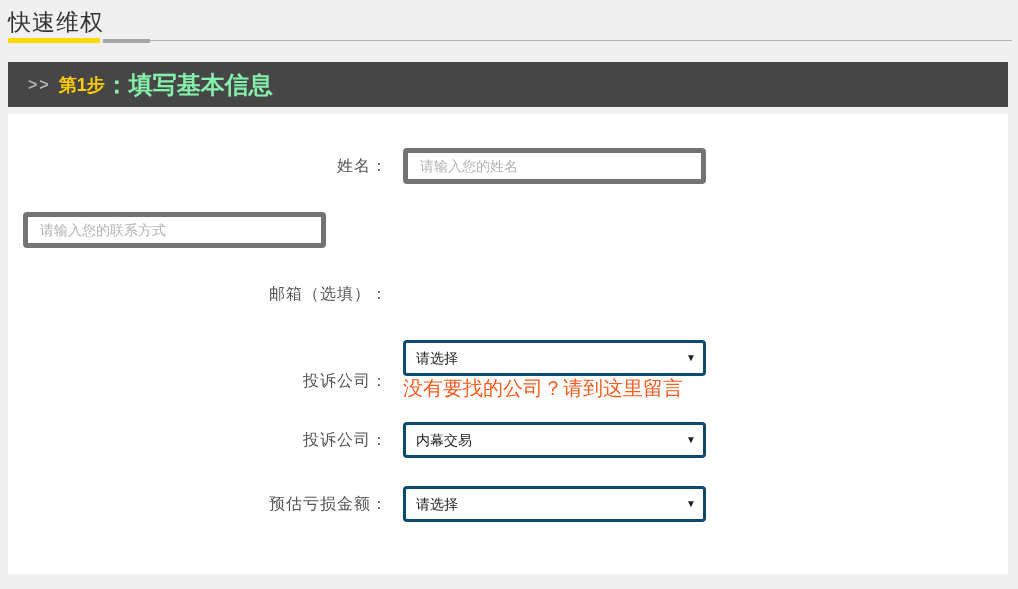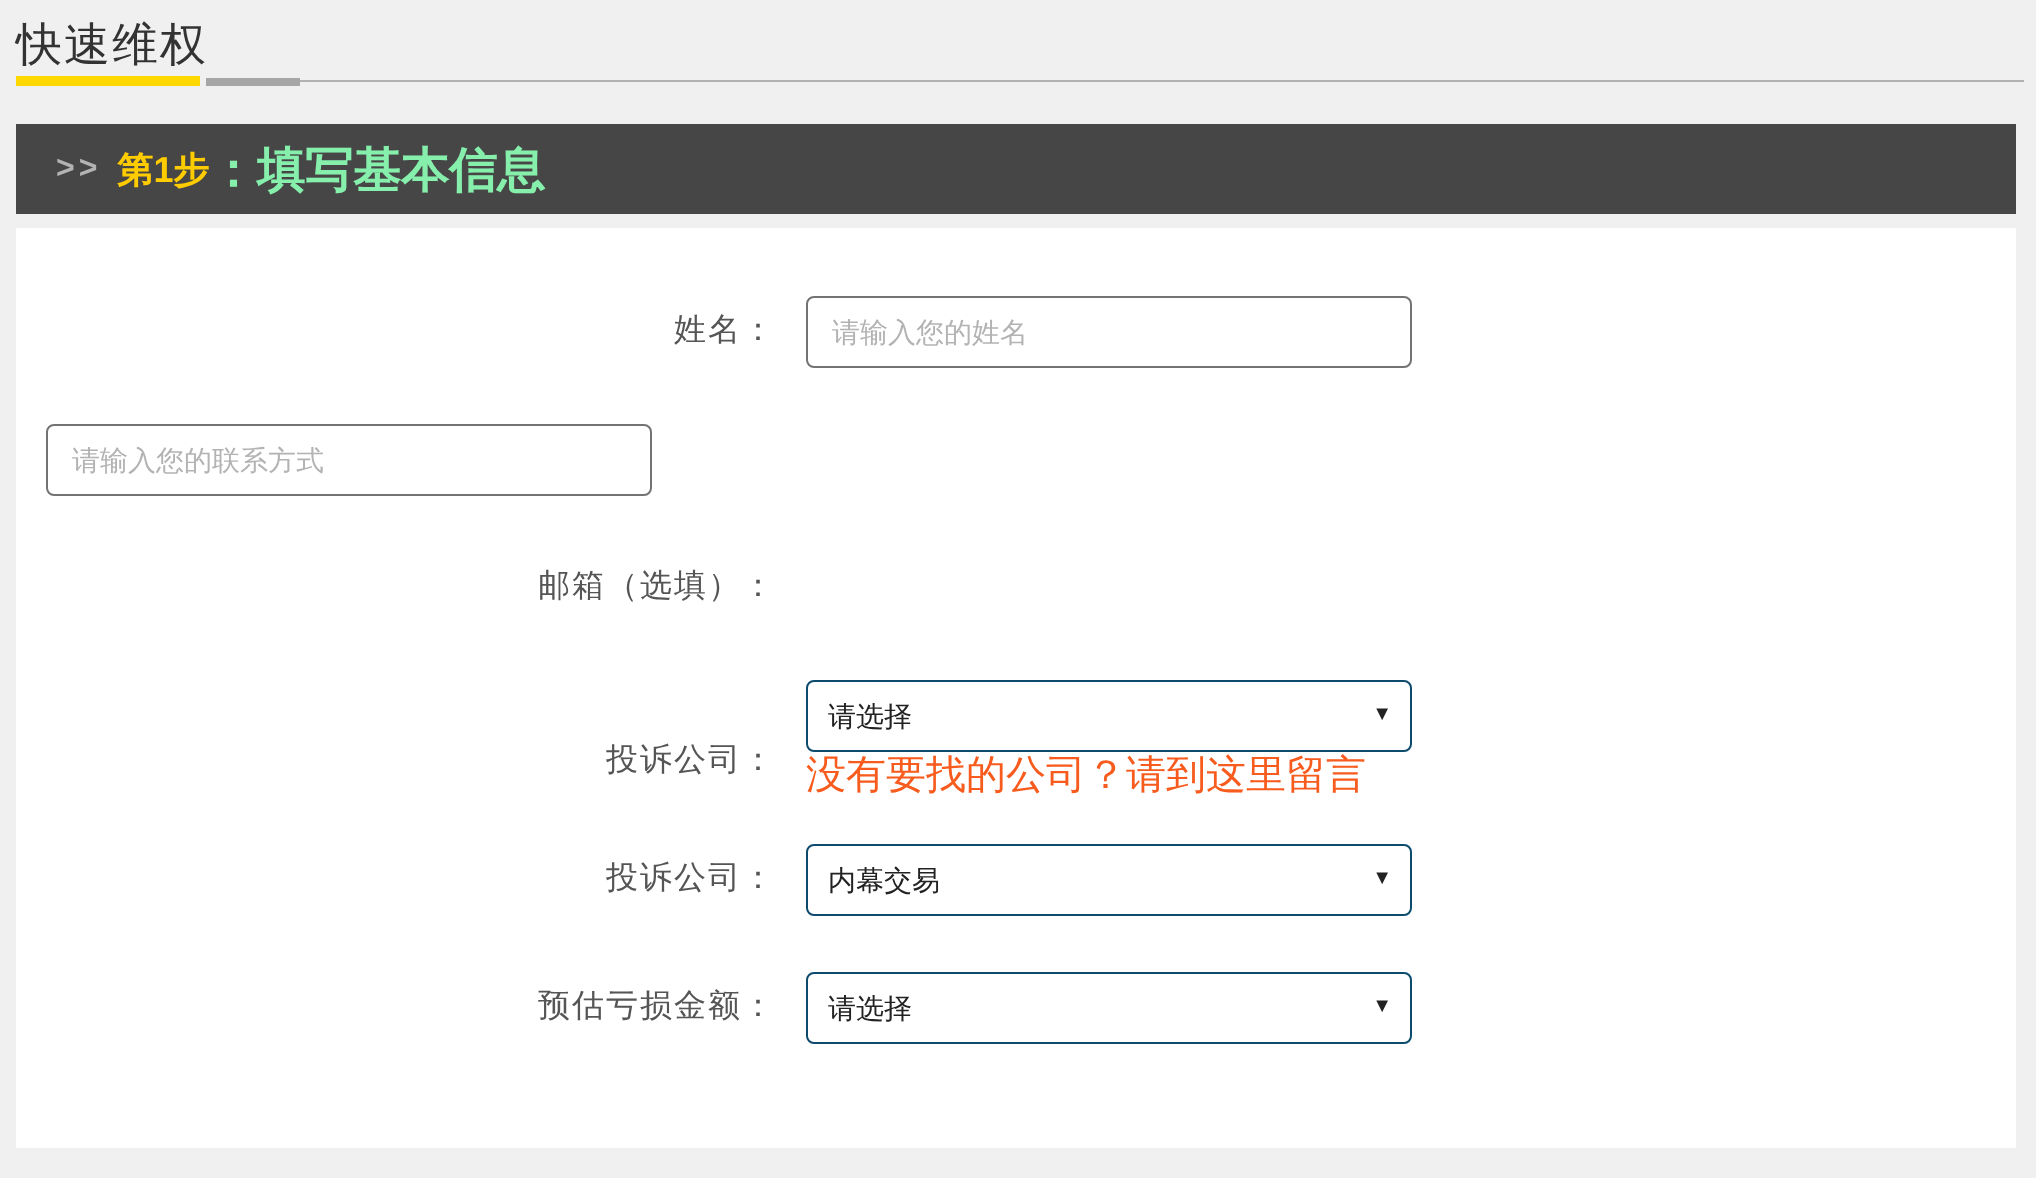--- a/index.html
+++ b/index.html
@@ -107,21 +107,21 @@
     letter-spacing: 1px;
   }
   .row-control {
     margin-left: 15px;
     width: 303px;
   }
   input.text-input {
     width: 303px;
     height: 36px;
     box-sizing: border-box;
-    border: 1px solid #737373;
+    border: 5px solid #737373;
     border-radius: 4px;
     padding: 0 12px;
     font-size: 14px;
     color: #1d4ed8;
     outline: none;
     background: #fff;
     font-family: inherit;
   }
   input.text-input::placeholder {
     color: #b3b3b3;
@@ -132,21 +132,21 @@
     width: 303px;
     height: 36px;
   }
   .select-wrap select {
     -webkit-appearance: none;
     -moz-appearance: none;
     appearance: none;
     width: 100%;
     height: 100%;
     box-sizing: border-box;
-    border: 1px solid #0c4a6e;
+    border: 3px solid #0c4a6e;
     border-radius: 4px;
     padding: 0 26px 0 10px;
     font-size: 14px;
     color: #222;
     background: #fff;
     outline: none;
     font-family: inherit;
   }
   .select-arrow {
     position: absolute;

